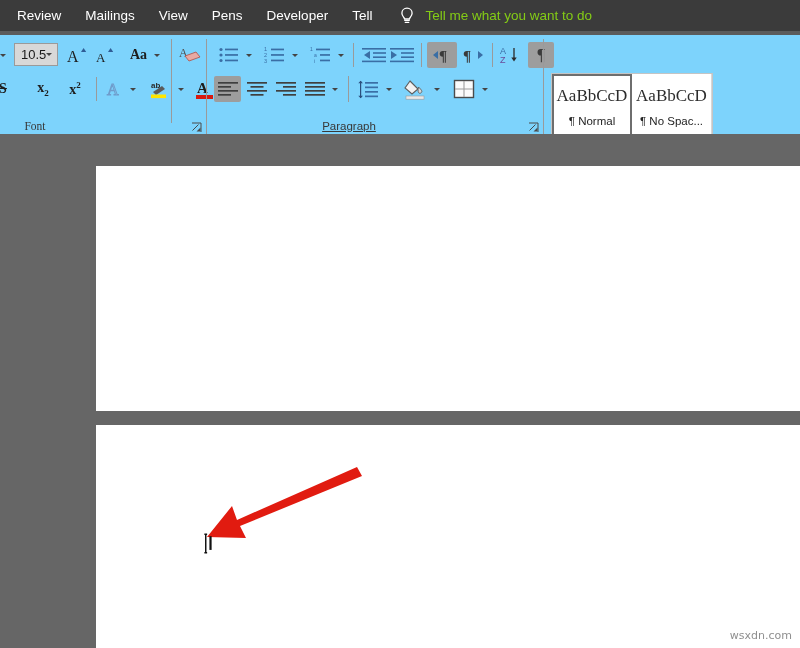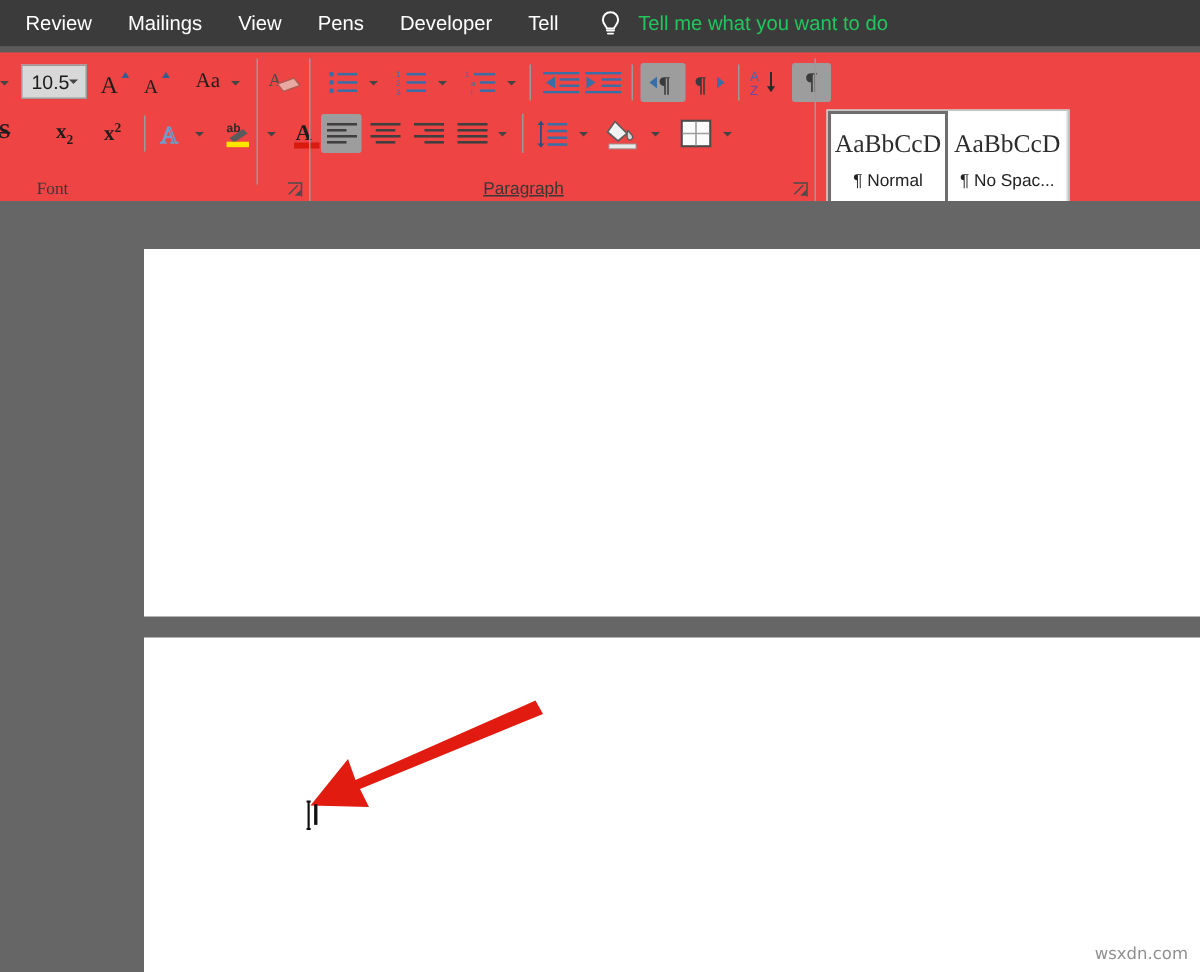--- a/index.html
+++ b/index.html
@@ -46,37 +46,37 @@
     align-items: center;
     margin-left: 14px;
   }
   .bulb {
     width: 18px; height: 20px;
     position: relative;
     margin-right: 9px;
     flex: 0 0 auto;
   }
   .tellme-text {
-    color: #22c55e;
+    color: #84cc16;
     font-size: 13.5px;
     white-space: nowrap;
   }
   .tabbar-bottom {
     position: absolute;
     left: 0; top: 31px;
     width: 800px; height: 4px;
     background: #5b5b5b;
   }
 
   
   .ribbon {
     position: absolute;
     left: 0; top: 35px;
     width: 800px; height: 99px;
-    background: #ef4444;
+    background: #7dd3fc;
   }
   .ribbon-sep {
     position: absolute;
     top: 4px;
     width: 1px; height: 84px;
     background: #9a9a9a;
   }
   .grp-label {
     position: absolute;
     bottom: 2px;
@@ -123,20 +123,21 @@
     color: #1a1a1a;
     padding-left: 6px;
     flex: 1;
   }
   .combo .cb-caret { margin-right: 7px; }
 
   .icon-txt {
     font-family: "Liberation Serif", serif;
     color: #1d1d1d;
     user-select: none;
+    font-weight: bold;
   }
 
   
   .styles-gallery {
     position: absolute;
     left: 551px; top: 38px;
     height: 68px;
     display: flex;
     background: #eeeeee;
     border: 1px solid #c4c4c4;

